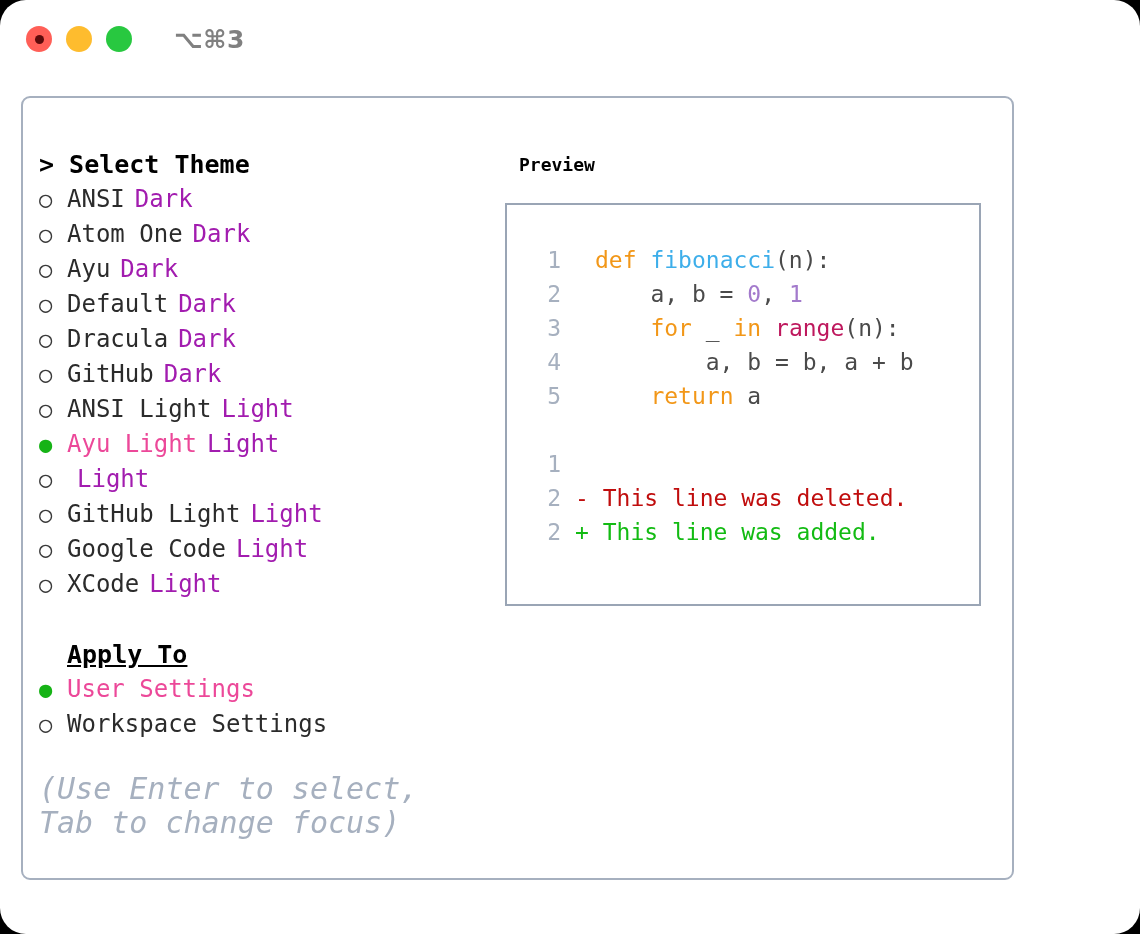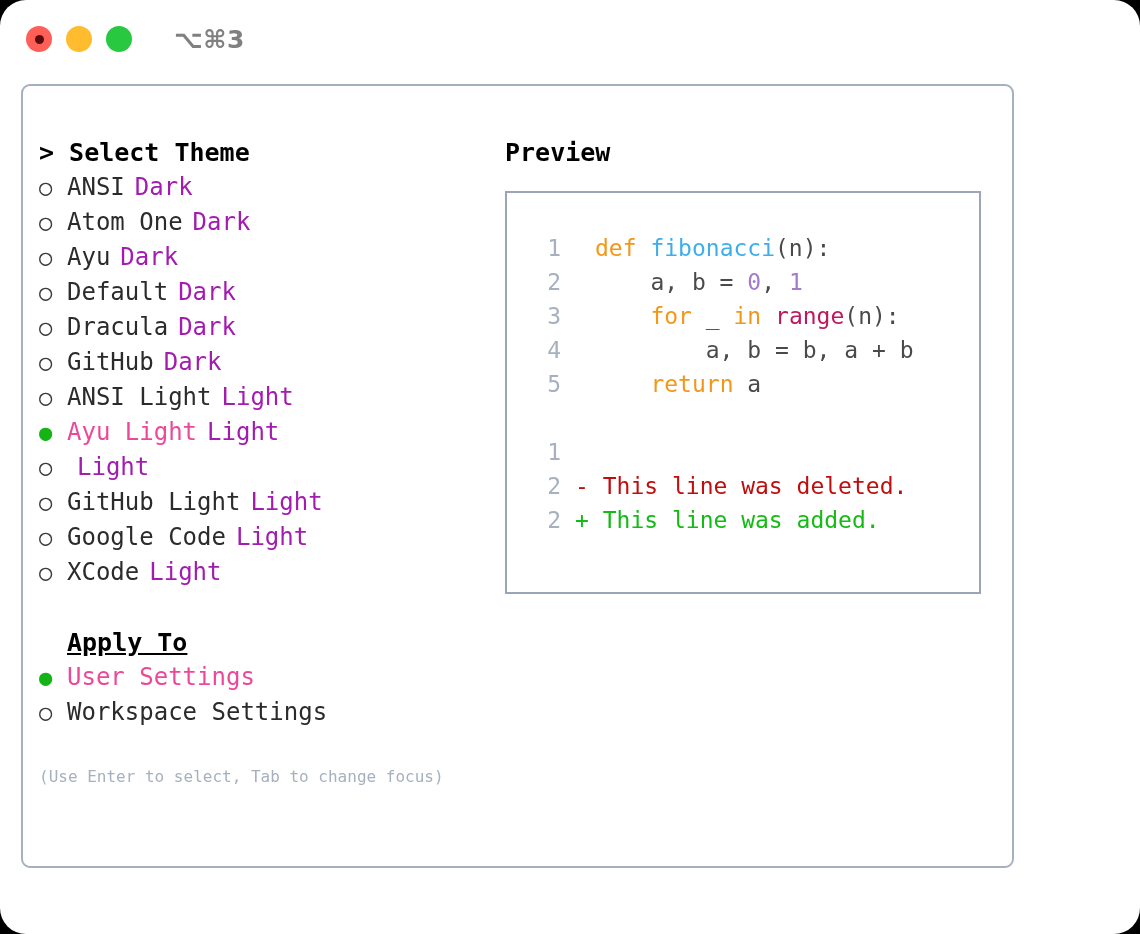--- a/index.html
+++ b/index.html
@@ -52,21 +52,21 @@
     color: #808080;
     font-size: 25px;
     font-weight: bold;
     letter-spacing: 0.5px;
     font-family: "DejaVu Sans", "Liberation Sans", sans-serif;
   }
 
   
   .panel {
     position: absolute;
-    left: 21px; top: 84px;
+    left: 21px; top: 96px;
     width: 993px;
     height: 784px;
     border: 2px solid #a6b0bf;
     border-radius: 9px;
     background: #ffffff;
   }
 
   .columns {
     position: absolute;
     left: 0; top: 0;
@@ -106,32 +106,33 @@
   .opt-tag {
     color: #a21caf;
     margin-left: 10px;
   }
 
   .spacer-lg { height: 36px; }
   .spacer-md { height: 30px; }
 
   .hint {
     color: #a6b0bf;
-    font-size: 16px;
+    font-size: 30px;
     line-height: 34px;
     width: 410px;
+    font-style: italic;
   }
 
   
   .preview-title {
-    font-size: 25px;
+    font-size: 18px;
     font-weight: bold;
     color: #000000;
     line-height: 34px;
-    margin-left: 2px;
+    margin-left: 16px;
   }
   .preview-box {
     margin-top: 21px;
     margin-left: 2px;
     width: 476px;
     height: 403px;
     border: 2px solid #9aa5b5;
     background: #ffffff;
     padding: 38px 0 0 18px;
   }

